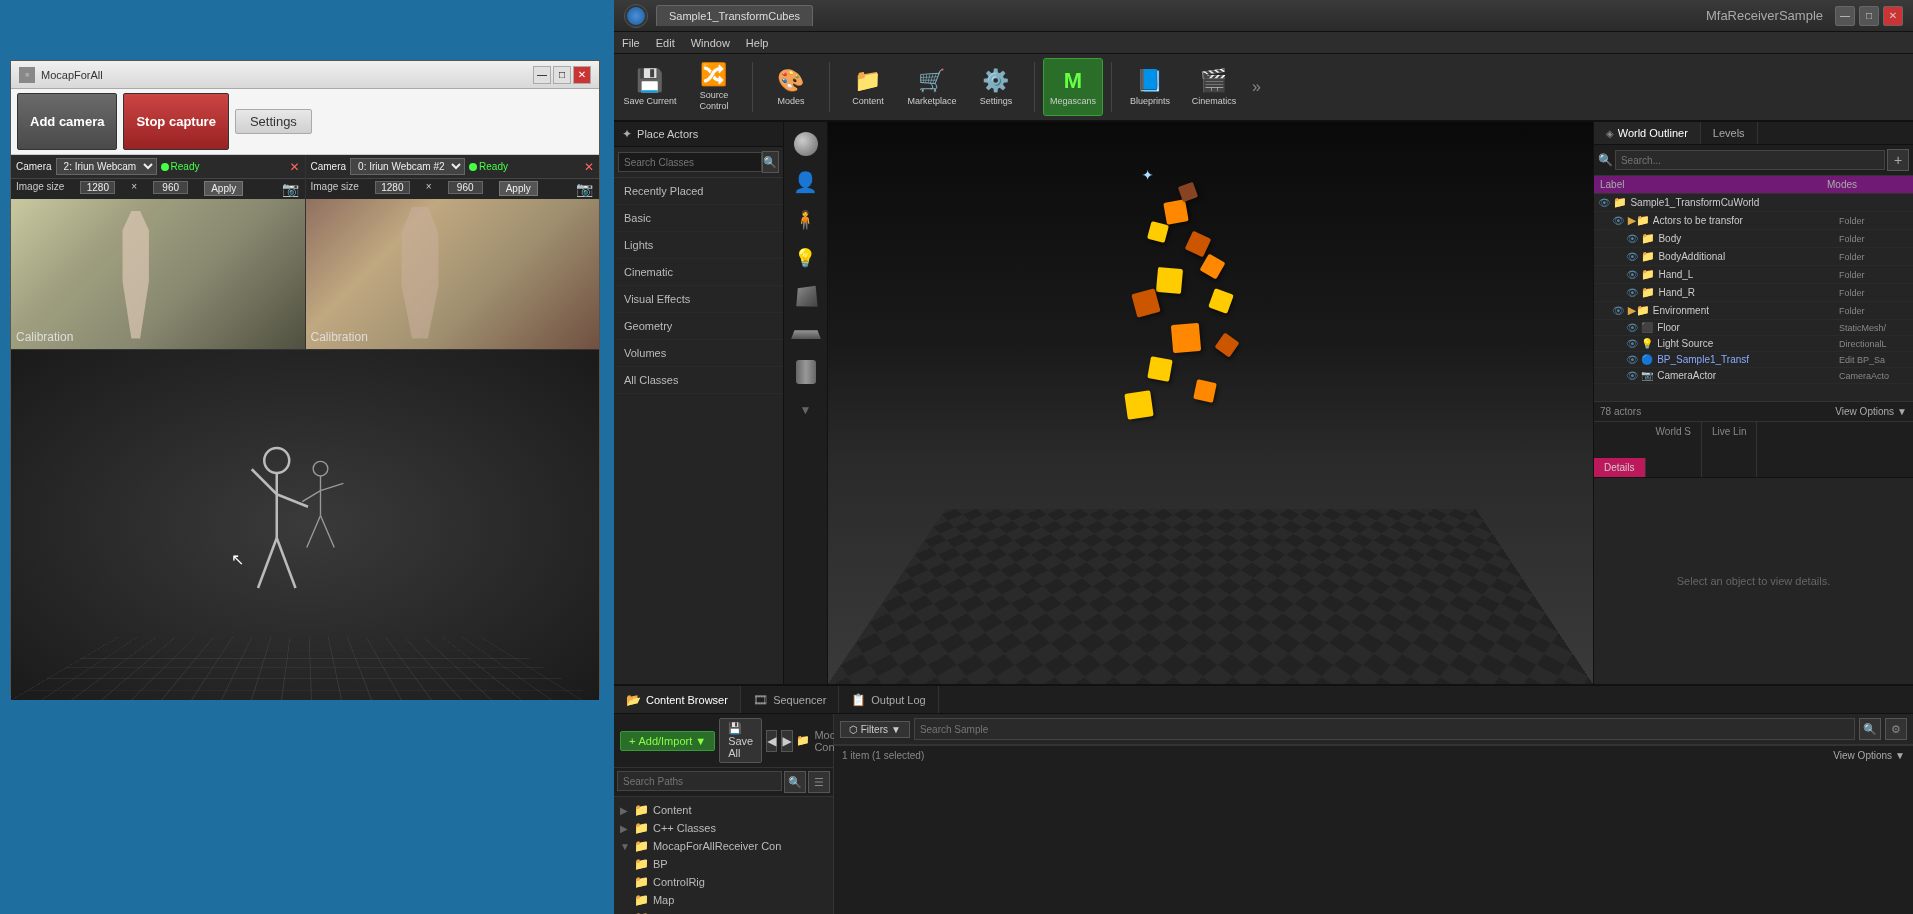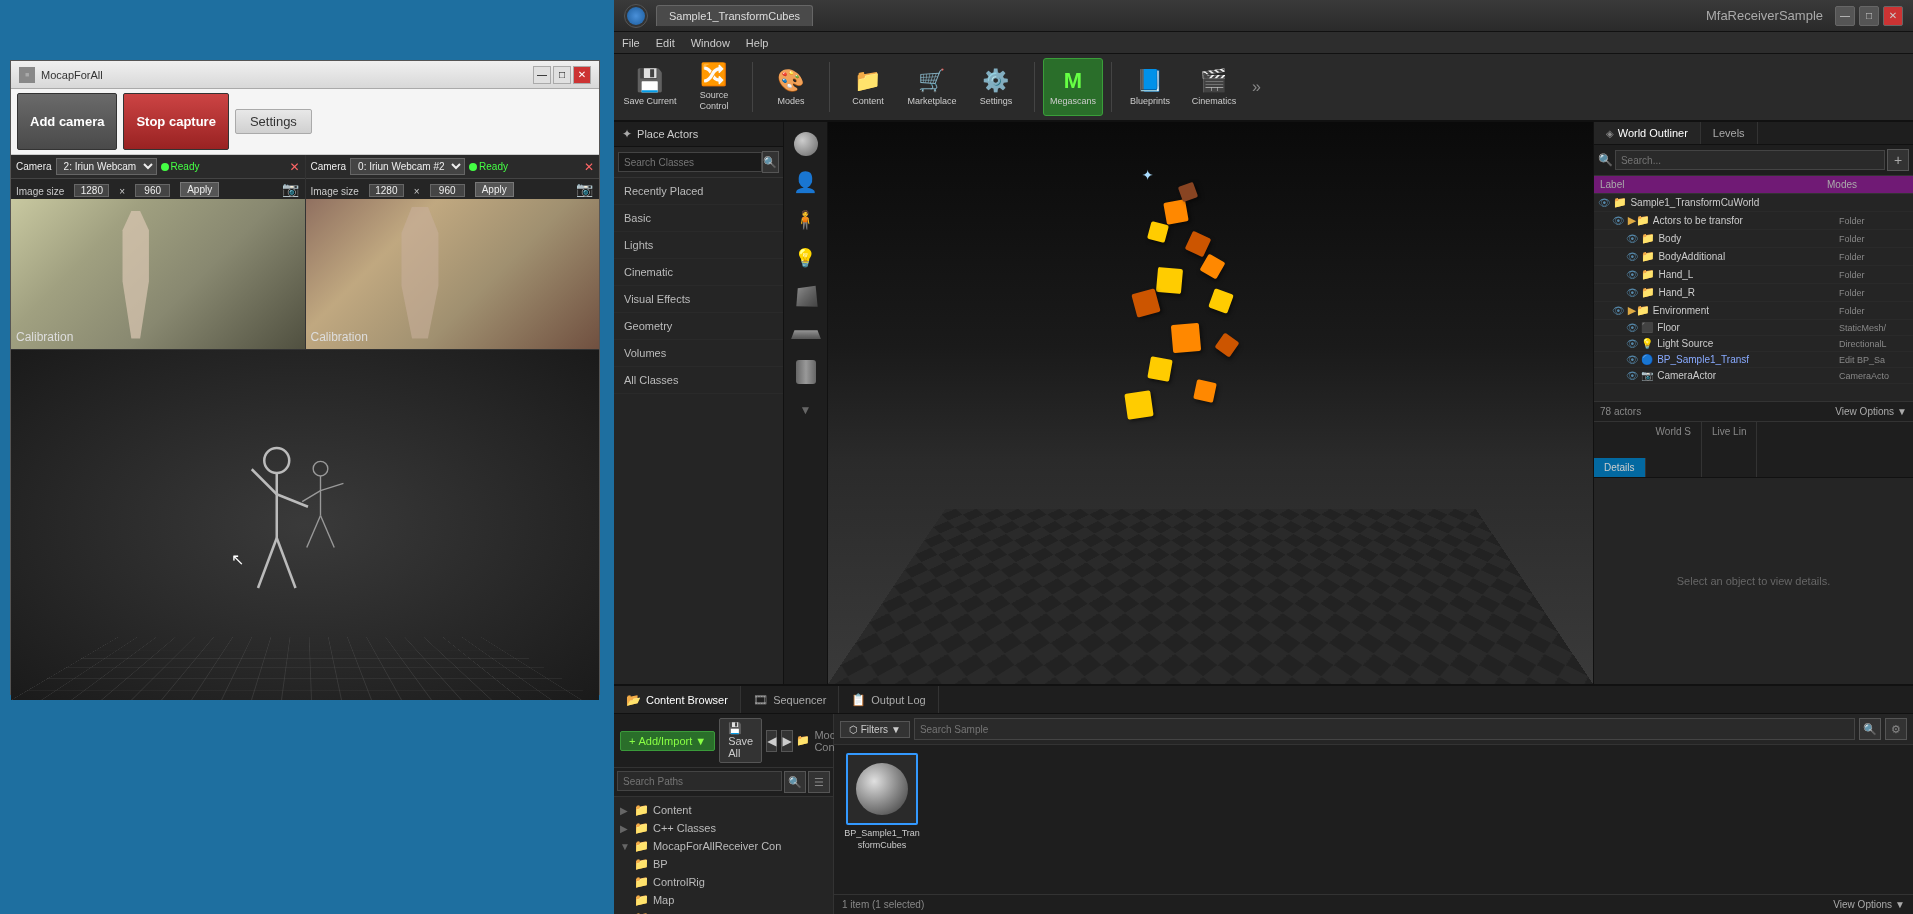--- a/index.html
+++ b/index.html
@@ -133,22 +133,22 @@
     .cam-close {
       color: #ff6666;
       cursor: pointer;
       font-size: 12px;
       margin-left: auto;
     }
     .image-size-row {
       background: #252525;
       padding: 2px 5px;
       display: flex;
-      align-items: flex-end;
-      gap: 10px;
+      align-items: flex-start;
+      gap: 16px;
       color: #ccc;
       font-size: 10px;
     }
     .size-input {
       width: 35px;
       background: #444;
       border: 1px solid #666;
       color: #eee;
       font-size: 10px;
       text-align: center;
@@ -661,21 +661,21 @@
       border-top: 1px solid #333;
       border-bottom: 1px solid #111;
     }
     .detail-tab {
       padding: 4px 10px;
       font-size: 10px;
       color: #888;
       cursor: pointer;
       border-right: 1px solid #333;
     }
-    .detail-tab.active { background: #0369a1; color: #ccc; margin-top: 36px; }
+    .detail-tab.active { background: #be185d; color: #ccc; margin-top: 36px; }
 
     .details-content {
       flex: 1;
       background: #252525;
       display: flex;
       align-items: center;
       justify-content: center;
       color: #666;
       font-size: 11px;
     }
@@ -1346,28 +1346,20 @@
         <div class="cb-right-search">
           <div class="filter-btn">
             <span>⬡</span>
             <span>Filters</span>
             <span>▼</span>
           </div>
           <input placeholder="Search Sample" style="">
           <div class="search-icon-btn">🔍</div>
           <div class="search-icon-btn">⚙</div>
         </div>
-        <div class="cb-assets">
-          <div class="asset-item selected">
-            <div class="asset-thumb">
-              <div class="sphere-thumb"></div>
-            </div>
-            <span class="asset-label">BP_Sample1_TransformCubes</span>
-          </div>
-        </div>
         <div class="cb-footer">
           <span class="cb-item-count">1 item (1 selected)</span>
           <div class="cb-view-opts">
             <span>View Options</span>
             <span>▼</span>
           </div>
         </div>
       </div>
     </div>
   </div>

